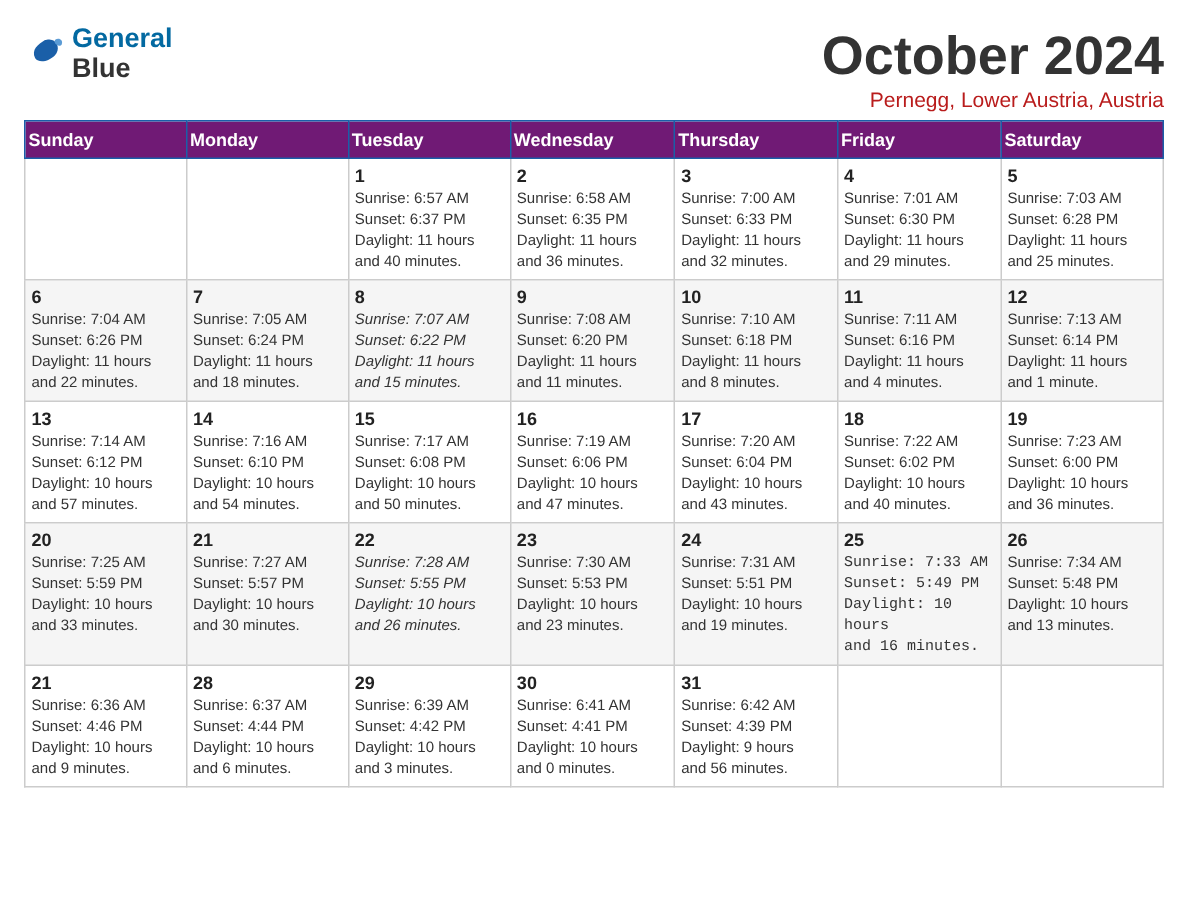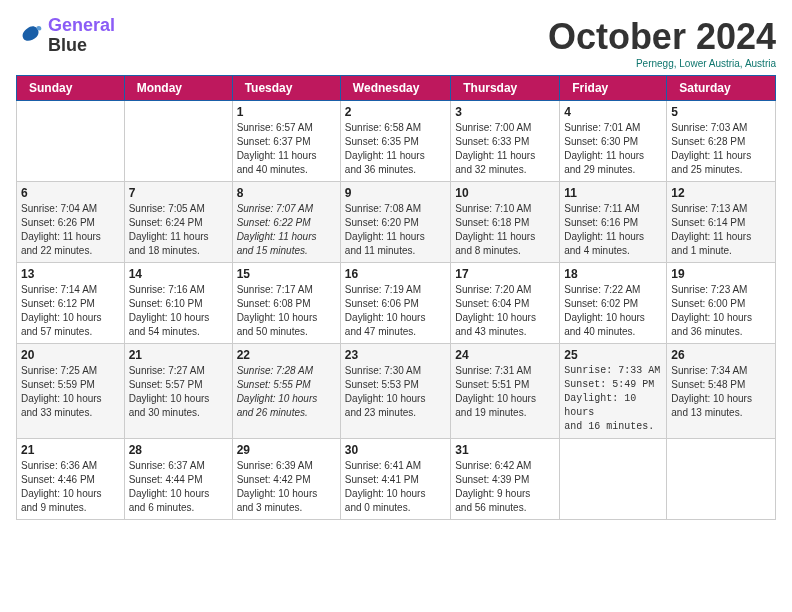--- a/index.html
+++ b/index.html
@@ -21,47 +21,47 @@
       align-items: center;
       gap: 4px;
     }
     .logo-text {
       font-size: 18px;
       font-weight: bold;
       color: #333;
       line-height: 1.1;
     }
     .logo-text span {
-      color: #8b5cf6;
+      color: #0369a1;
     }
     .logo-bird {
       width: 28px;
       height: 28px;
     }
     .title-block {
       text-align: right;
     }
     .month-title {
       font-size: 36px;
       font-weight: bold;
       color: #333;
     }
     .subtitle {
-      font-size: 10px;
-      color: #0f766e;
+      font-size: 14px;
+      color: #b91c1c;
     }
     .calendar {
       width: 100%;
       border-collapse: collapse;
       font-size: 11px;
     }
     .calendar th {
-      background: #be185d;
+      background: #701a75;
       color: #fff;
-      padding: 5px 12px;
+      padding: 5px 2px;
       text-align: left;
       font-size: 12px;
       border: 1px solid #1a5fa8;
     }
     .calendar td {
       border: 1px solid #ccc;
       vertical-align: top;
       padding: 4px;
       width: 113px;
       min-height: 80px;

